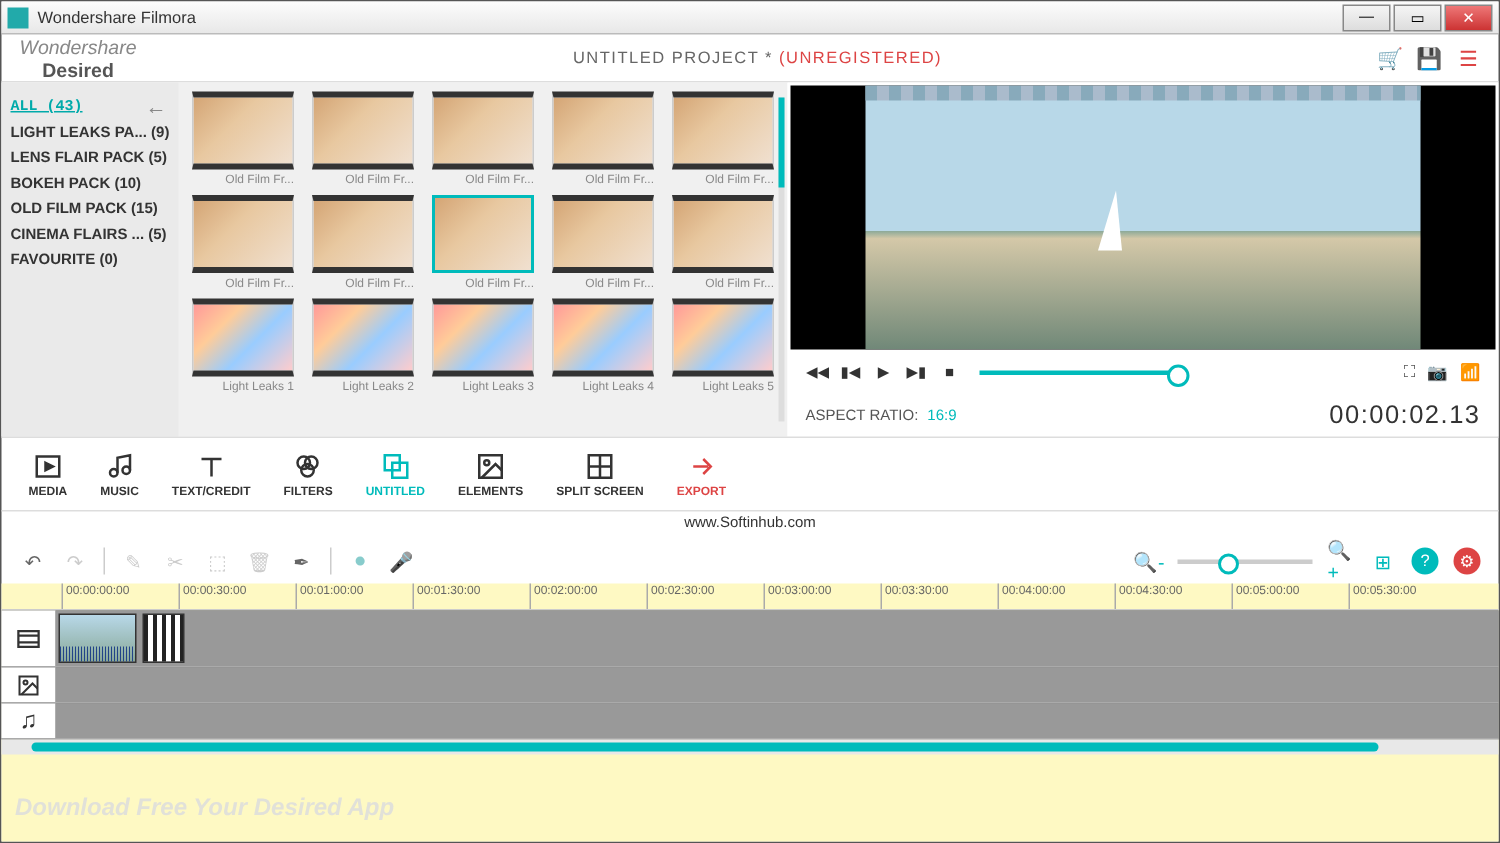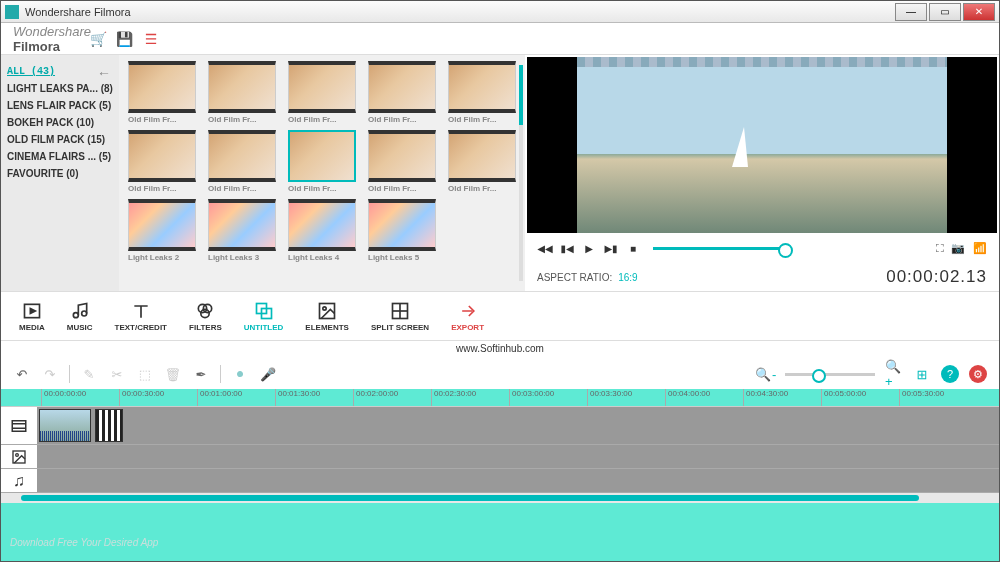--- a/index.html
+++ b/index.html
@@ -9,42 +9,42 @@
 .window { width: 100%; height: 100%; border: 1px solid #555; display: flex; flex-direction: column; }
 .titlebar { height: 22px; background: linear-gradient(#fcfcfc, #e8e8e8); border-bottom: 1px solid #bbb; display: flex; align-items: center; padding: 0 4px; }
 .titlebar-icon { width: 14px; height: 14px; background: #2aa; margin-right: 6px; }
 .titlebar-text { font-size: 11px; color: #333; flex: 1; }
 .win-btns { display: flex; }
 .win-btn { width: 32px; height: 18px; margin-left: 2px; display: flex; align-items: center; justify-content: center; font-size: 10px; border: 1px solid #888; background: linear-gradient(#f5f5f5,#ddd); }
 .win-close { background: linear-gradient(#e77,#c33); color: #fff; }
 
 
 .header { height: 32px; display: flex; align-items: center; padding: 0 12px; border-bottom: 1px solid #ddd; }
-.logo { font-size: 13px; color: #888; font-style: italic; }
+.logo { font-size: 13px; color: #888; font-style: italic; text-align: center; }
 .logo b { color: #555; font-style: normal; }
 .project-title { flex: 1; text-align: center; font-size: 11px; color: #666; letter-spacing: 1px; }
 .project-title .unreg { color: #d44; }
 .header-icons { display: flex; gap: 10px; }
 .header-icons span { width: 16px; height: 16px; display: inline-flex; align-items: center; justify-content: center; color: #d44; font-size: 14px; cursor: pointer; }
 
 
 .main { display: flex; height: 236px; }
 .library { width: 524px; display: flex; background: #f0f0f0; }
 .sidebar { width: 118px; background: #eaeaea; padding: 8px 6px; font-size: 10px; position: relative; }
 .sidebar-back { position: absolute; right: 8px; top: 8px; color: #888; font-size: 14px; }
 .cat-item { padding: 3px 0; color: #333; cursor: pointer; font-weight: bold; }
 .cat-item.sel { color: #0aa; text-decoration: underline; font-family: Liberation Mono, monospace; }
 
 .thumb-area { flex: 1; padding: 6px; overflow: hidden; position: relative; }
 .thumb-grid { display: grid; grid-template-columns: repeat(5, 1fr); gap: 6px; }
 .thumb { display: flex; flex-direction: column; align-items: center; cursor: pointer; }
 .thumb-img { width: 68px; height: 52px; background: linear-gradient(135deg,#d4a575,#e8c8a0 40%,#f0e0d0); border: 1px solid #ccc; border-top: 4px solid #333; border-bottom: 4px solid #333; position: relative; }
 .thumb.sel .thumb-img { border: 2px solid #0bb; }
 .thumb-img.leak { background: linear-gradient(135deg,#f99 0%,#fc9 30%,#9cf 60%,#fcc); }
-.thumb-label { font-size: 8px; color: #888; margin-top: 2px; white-space: nowrap; overflow: hidden; width: 68px; text-align: left; font-weight: bold; }
+.thumb-label { font-size: 8px; color: #888; margin-top: 2px; white-space: nowrap; overflow: hidden; width: 68px; text-align: right; }
 .lib-scroll { position: absolute; right: 2px; top: 10px; bottom: 10px; width: 4px; background: #ddd; }
 .lib-scroll::after { content: ''; position: absolute; top: 0; width: 4px; height: 60px; background: #0bb; }
 
 
 .preview { flex: 1; background: #fff; display: flex; flex-direction: column; padding: 2px 2px 0 2px; }
 .preview-video { flex: 1; background: #000; position: relative; overflow: hidden; }
 .video-content { position: absolute; left: 50px; right: 50px; top: 0; bottom: 0; background: linear-gradient(#b8d8e8 0%, #b8d8e8 55%, #88a898 55%, #d4c8a8 58%, #708878 100%); }
 .video-content::before { content:''; position:absolute; left:0; right:0; top:0; height:10px; background:repeating-linear-gradient(90deg,#8ab 0 8px,#abc 8px 16px);}
 .sail { position: absolute; left: 42%; top: 40%; width: 0; height: 0; border-left: 12px solid transparent; border-right: 4px solid transparent; border-bottom: 40px solid #fff; }
 .controls { height: 30px; display: flex; align-items: center; padding: 0 10px; gap: 6px; }
@@ -74,71 +74,74 @@
 .tl-toolbar .tbtn { width: 18px; height: 18px; display: inline-flex; align-items: center; justify-content: center; cursor: pointer; color: #666; }
 .tl-toolbar .sep { width: 1px; height: 18px; background: #ccc; }
 .tl-toolbar .tspacer { flex: 1; }
 .zoom-slider { width: 90px; height: 3px; background: #ccc; position: relative; }
 .zoom-slider::after { content:''; position:absolute; left:30%; top:-4px; width:10px; height:10px; border:2px solid #0bb; background:#fff; border-radius:50%;}
 .circ-btn { width: 18px; height: 18px; border-radius: 50%; display: inline-flex; align-items: center; justify-content: center; font-size: 11px; color: #fff; cursor: pointer; }
 .circ-teal { background: #0bb; }
 .circ-red { background: #d44; }
 
 
-.timeline { flex: 1; background: #5eead4; position: relative; }
+.timeline { flex: 1; background: #fef9c3; position: relative; }
 .ruler { height: 18px; display: flex; font-size: 8px; color: #666; border-bottom: 1px solid #ccc; padding-left: 40px; }
 .ruler div { width: 78px; padding-left: 2px; border-left: 1px solid #aaa; }
 .tracks { background: #888; }
 .track { height: 38px; display: flex; align-items: center; border-bottom: 1px solid #aaa; background: #888; }
 .track.thin { height: 24px; }
 .track-head { width: 36px; height: 100%; background: #fff; display: flex; align-items: center; justify-content: center; color: #333; }
 .track-content { flex: 1; height: 100%; position: relative; background: #999; }
 .clip { position: absolute; top: 2px; bottom: 2px; background: linear-gradient(#b8d8e8,#88a898); border: 1px solid #333; }
 .clip.ov { background: repeating-linear-gradient(90deg,#222 0 3px,#fff 3px 6px); }
 .audio-wave { position: absolute; left: 0; bottom: 0; height: 10px; right: 0; background: repeating-linear-gradient(90deg,#248 0 1px, transparent 1px 2px);}
 .hscroll { height: 10px; background: #e8e8e8; position: relative; }
 .hscroll::after { content:''; position:absolute; left:2%; width:90%; top:2px; height:6px; background:#0bb; border-radius:3px;}
 
 
 .overlay-wm { position: absolute; left: 10px; bottom: 14px; color: #ddd; font-size: 30px; font-weight: bold; letter-spacing: 1px; font-family: Arial; opacity: .85; pointer-events: none; }
-.overlay-wm small { display: block; font-size: 10px; font-weight: normal; letter-spacing: 0; font-style: italic; }
+.overlay-wm small { display: block; font-size: 16px; font-weight: bold; letter-spacing: 0; font-style: italic; }
 </style>
 </head>
 <body>
 
 <div class="window">
 
   <div class="titlebar">
     <div class="titlebar-icon"></div>
     <div class="titlebar-text">Wondershare Filmora</div>
     <div class="win-btns">
       <div class="win-btn">—</div>
       <div class="win-btn">▭</div>
       <div class="win-btn win-close">✕</div>
     </div>
   </div>
 
   <div class="header">
     <div class="logo">
-      <span>Wondershare</span><br><b>Filmora</b>
+      <span>Wondershare</span><br><b>Desired</b>
+    </div>
+    <div class="project-title">
+      <span>UNTITLED PROJECT *</span> <span class="unreg">(UNREGISTERED)</span>
     </div>
     <div class="header-icons">
       <span>🛒</span>
       <span>💾</span>
       <span>☰</span>
     </div>
   </div>
 
   <div class="main">
     <div class="library">
       <div class="sidebar">
         <span class="sidebar-back">←</span>
         <div id="cat-list">
             <div class="cat-item sel">ALL (43)</div>
-            <div class="cat-item">LIGHT LEAKS PA...  (8)</div>
+            <div class="cat-item">LIGHT LEAKS PA...  (9)</div>
             <div class="cat-item">LENS FLAIR PACK (5)</div>
             <div class="cat-item">BOKEH PACK (10)</div>
             <div class="cat-item">OLD FILM PACK (15)</div>
             <div class="cat-item">CINEMA FLAIRS ...  (5)</div>
             <div class="cat-item">FAVOURITE (0)</div>
           </div>
       </div>
       <div class="thumb-area">
         <div class="thumb-grid" id="thumb-grid">
             <div class="thumb">
@@ -173,20 +176,24 @@
               <div class="thumb-img"></div>
               <div class="thumb-label">Old Film Fr...</div>
             </div>
             <div class="thumb">
               <div class="thumb-img"></div>
               <div class="thumb-label">Old Film Fr...</div>
             </div>
             <div class="thumb">
               <div class="thumb-img"></div>
               <div class="thumb-label">Old Film Fr...</div>
+            </div>
+            <div class="thumb">
+              <div class="thumb-img leak"></div>
+              <div class="thumb-label">Light Leaks 1</div>
             </div>
             <div class="thumb">
               <div class="thumb-img leak"></div>
               <div class="thumb-label">Light Leaks 2</div>
             </div>
             <div class="thumb">
               <div class="thumb-img leak"></div>
               <div class="thumb-label">Light Leaks 3</div>
             </div>
             <div class="thumb">

